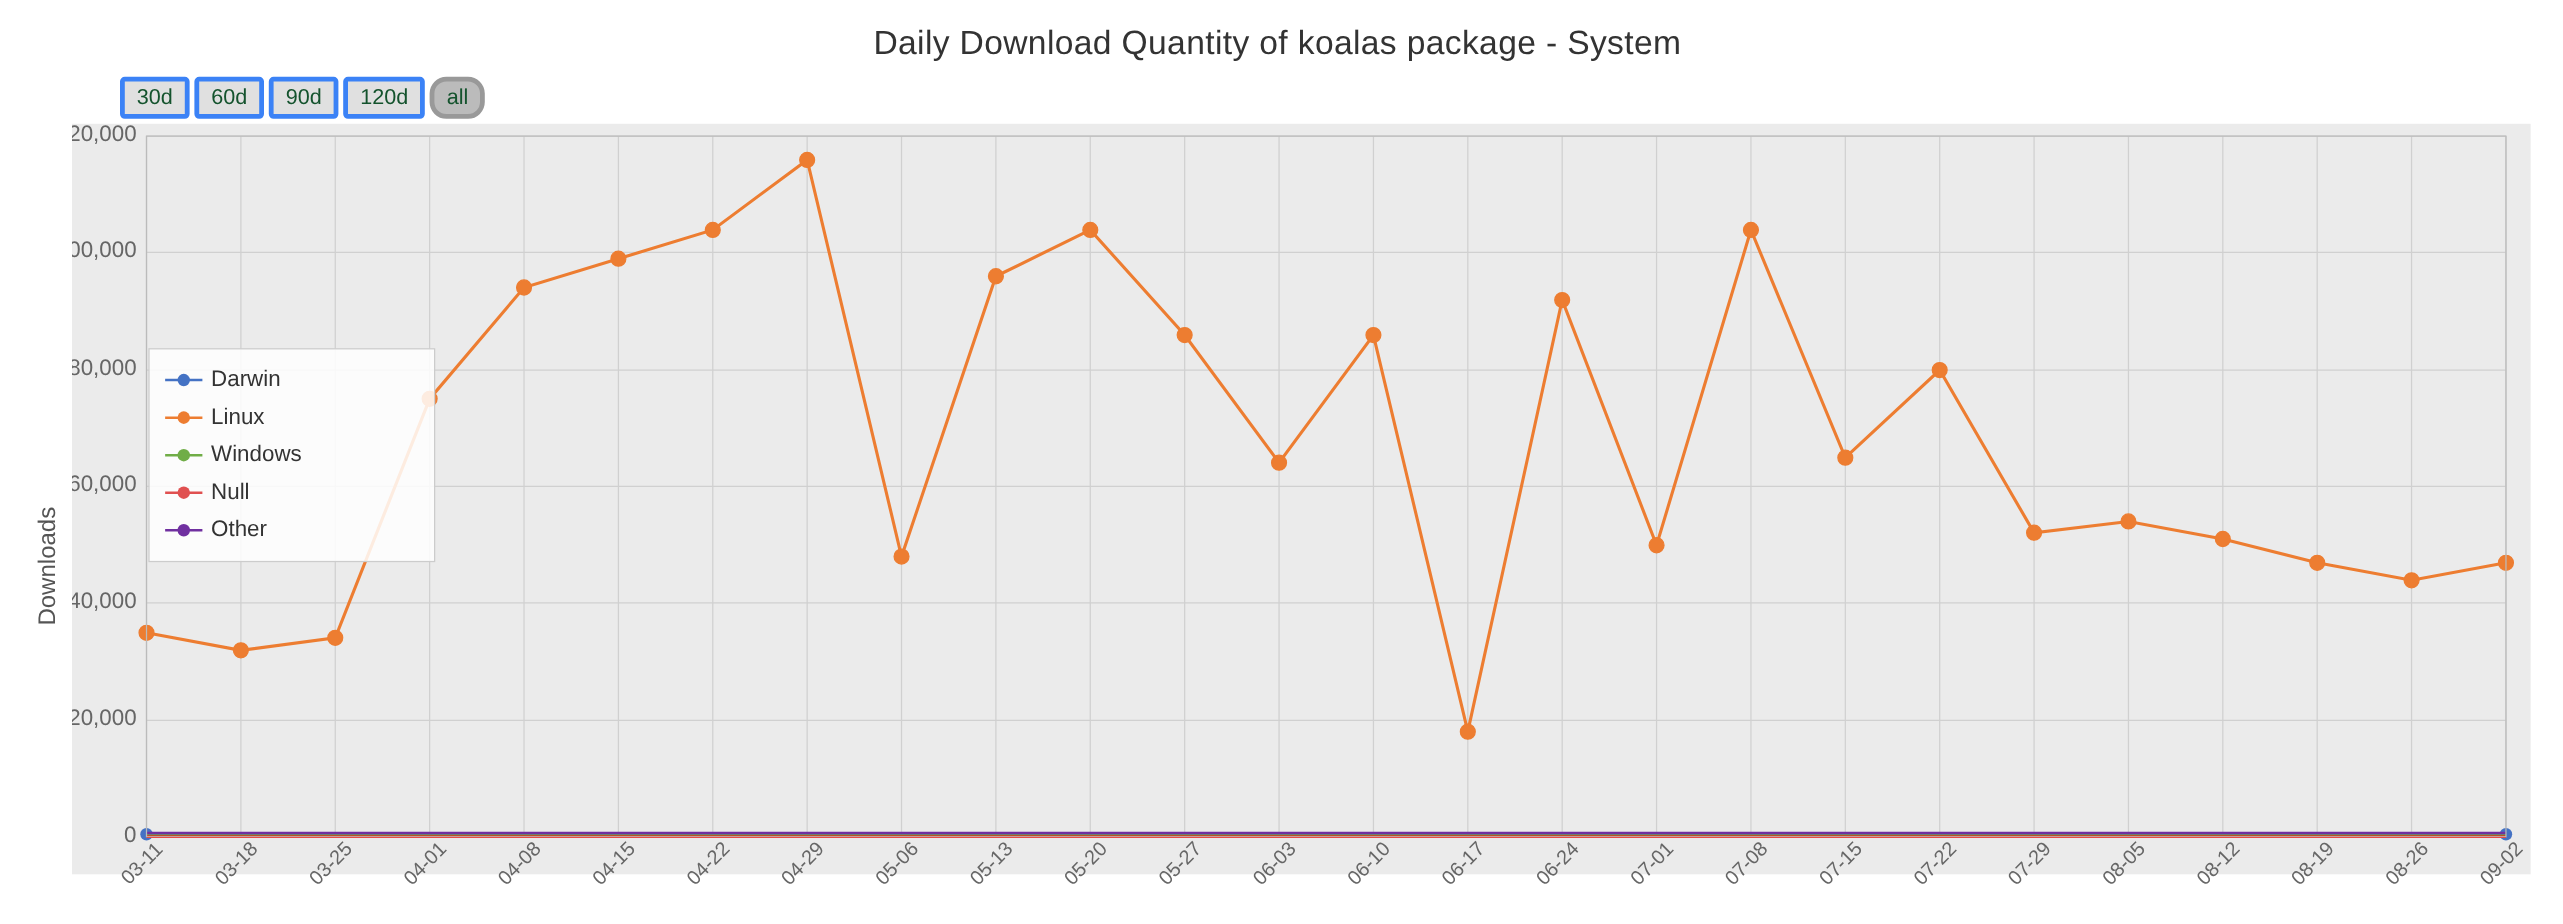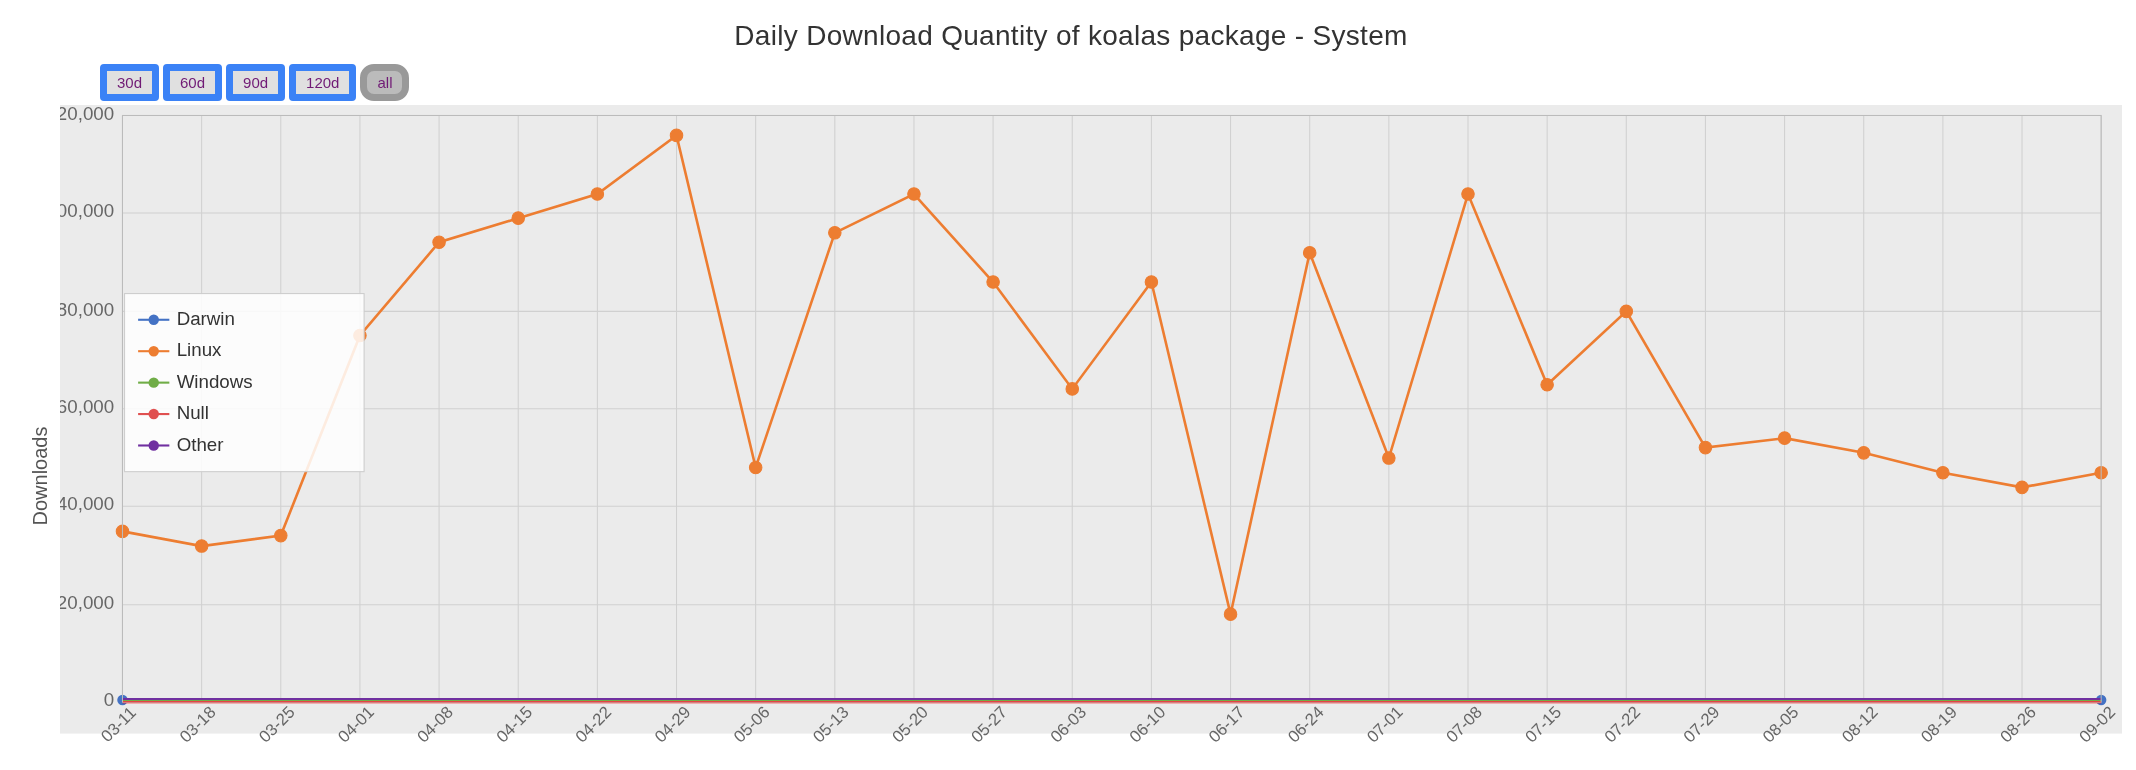--- a/index.html
+++ b/index.html
@@ -9,43 +9,43 @@
       width: 2136px;
       height: 770px;
       overflow: hidden;
     }
     .chart-container {
       width: 2136px;
       height: 770px;
       display: flex;
       flex-direction: column;
       align-items: center;
-      padding: 20px 14px 10px 20px;
+      padding: 20px 27px 10px 20px;
     }
     .chart-title {
       font-size: 28px;
       font-weight: 400;
       color: #333;
       margin-bottom: 12px;
       letter-spacing: 0.3px;
     }
     .time-buttons {
       display: flex;
       gap: 4px;
       align-self: flex-start;
       margin-left: 80px;
       margin-bottom: 4px;
     }
     .time-btn {
       background: #e0e0e0;
-      border: 7px solid #3b82f6;
+      border: 4px solid #3b82f6;
       border-radius: 4px;
       padding: 3px 10px;
-      font-size: 15px;
-      color: #701a75;
+      font-size: 18px;
+      color: #14532d;
       cursor: pointer;
     }
     .time-btn.active {
       background: #bbb;
       border-color: #999;
       border-radius: 14px;
     }
     .chart-area {
       display: flex;
       width: 100%;

